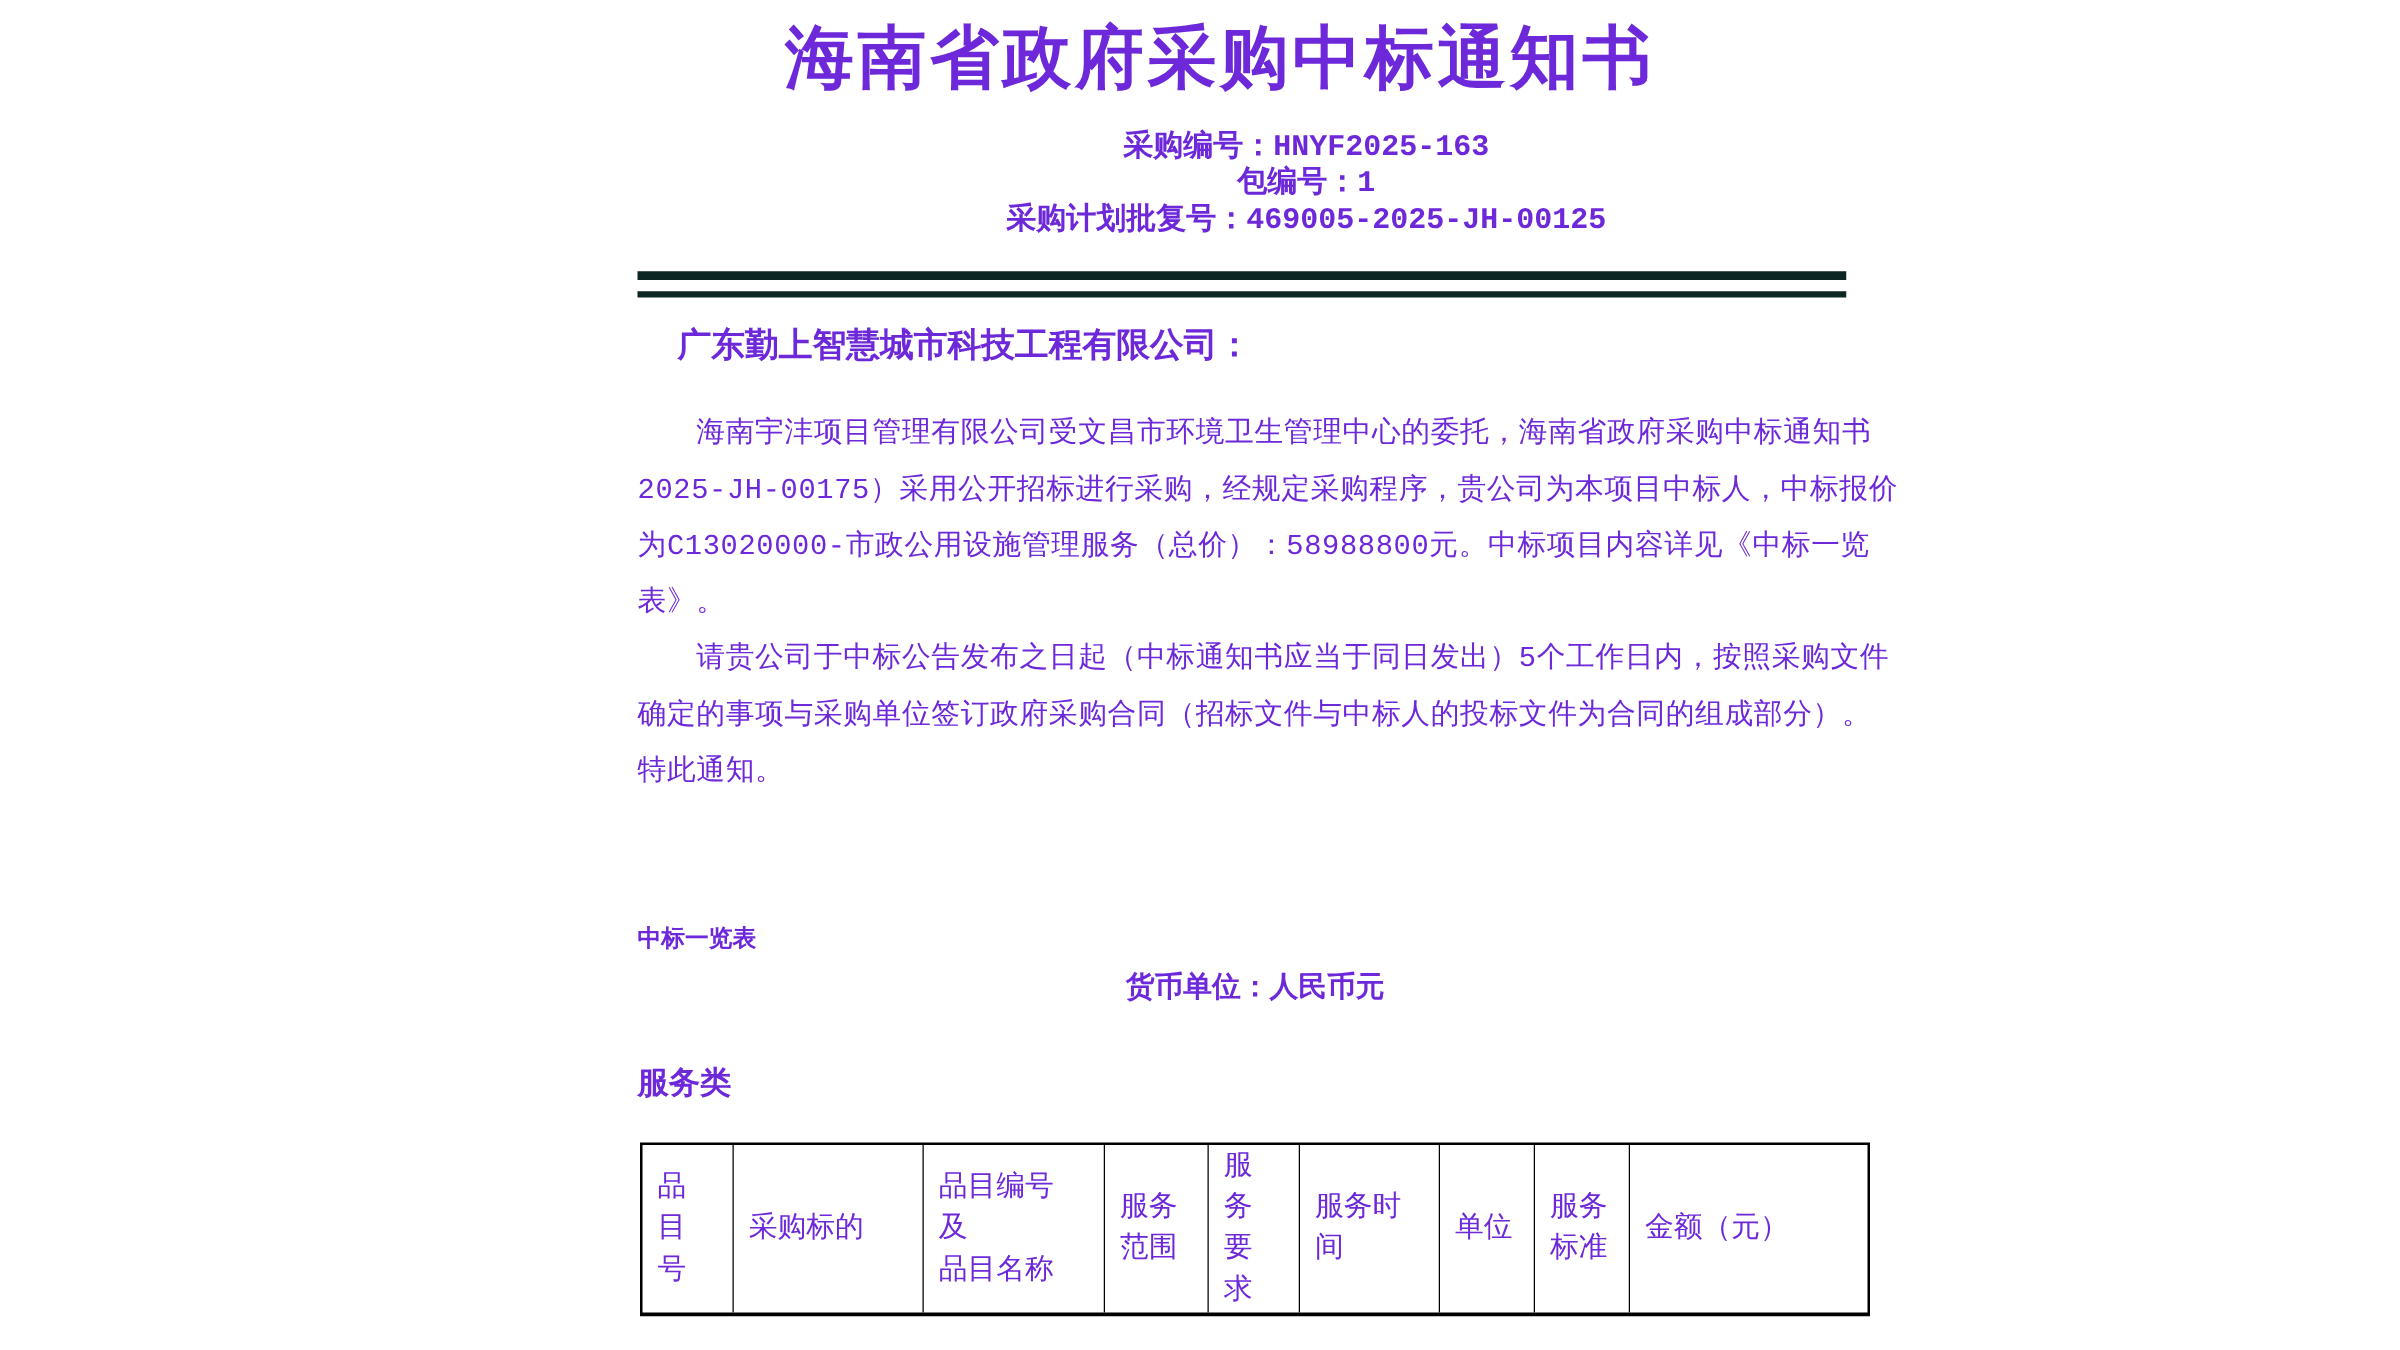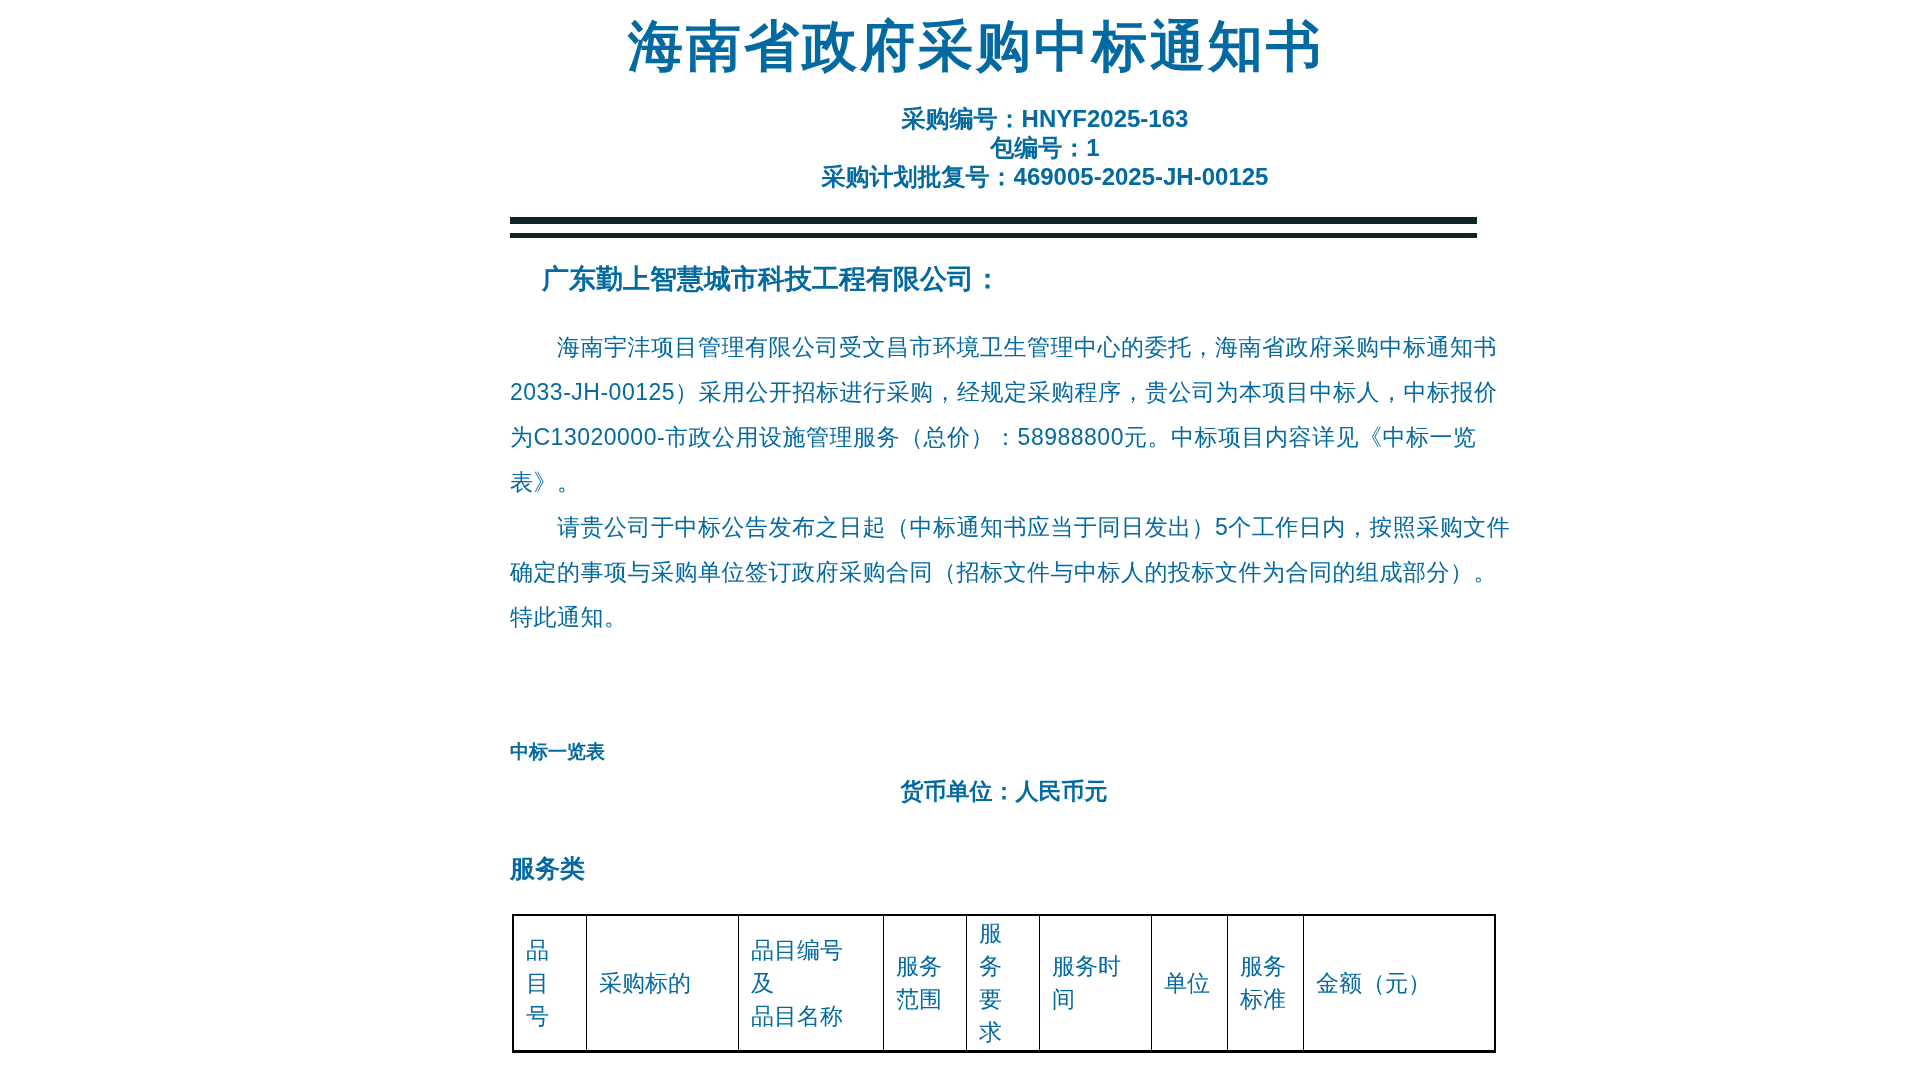--- a/index.html
+++ b/index.html
@@ -1,22 +1,22 @@
 <!DOCTYPE html>
 <html><head>
 <meta charset="utf-8">
 <style>
   html,body{margin:0;padding:0;background:#fff;}
   .screen{
     position:relative;
     width:1920px;height:1080px;
     background:#ffffff;
     overflow:hidden;
-    font-family:Liberation Sans, sans-serif;
-    color:#0369a1;
+    font-family:Liberation Mono, monospace;
+    color:#6d28d9;
   }
   .doc-title{
     position:absolute;left:510px;top:10px;width:932px;
     text-align:center;
     font-size:55px;font-weight:bold;letter-spacing:3px;
     white-space:nowrap;
   }
   .meta-block{
     position:absolute;left:510px;top:104px;width:1070px;
     text-align:center;font-weight:bold;font-size:24px;line-height:29px;
@@ -85,21 +85,21 @@
     <div>采购计划批复号：469005-2025-JH-00125</div>
   </div>
 
   <div class="rule rule-a" style="background:#0d2624;"></div>
   <div class="rule rule-b" style="background:#0d2624;"></div>
 
   <div class="recipient">广东勤上智慧城市科技工程有限公司：</div>
 
   <div class="body-block">
     <div class="bline indent">海南宇沣项目管理有限公司受文昌市环境卫生管理中心的委托，海南省政府采购中标通知书</div>
-    <div class="bline">2033-JH-00125）采用公开招标进行采购，经规定采购程序，贵公司为本项目中标人，中标报价</div>
+    <div class="bline">2025-JH-00175）采用公开招标进行采购，经规定采购程序，贵公司为本项目中标人，中标报价</div>
     <div class="bline">为C13020000-市政公用设施管理服务（总价）：58988800元。中标项目内容详见《中标一览</div>
     <div class="bline">表》。</div>
     <div class="bline indent">请贵公司于中标公告发布之日起（中标通知书应当于同日发出）5个工作日内，按照采购文件</div>
     <div class="bline">确定的事项与采购单位签订政府采购合同（招标文件与中标人的投标文件为合同的组成部分）。</div>
     <div class="bline">特此通知。</div>
   </div>
 
   <div class="table-title">中标一览表</div>
 
   <div class="currency-note">货币单位：人民币元</div>

